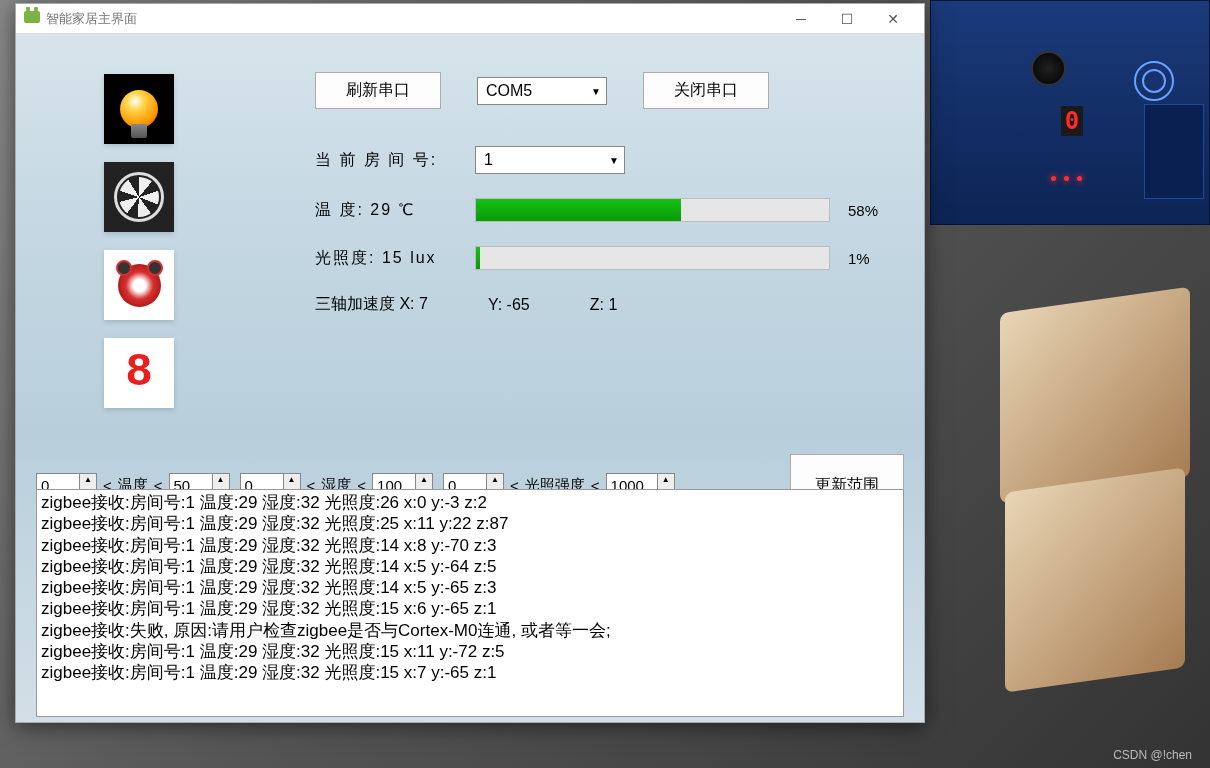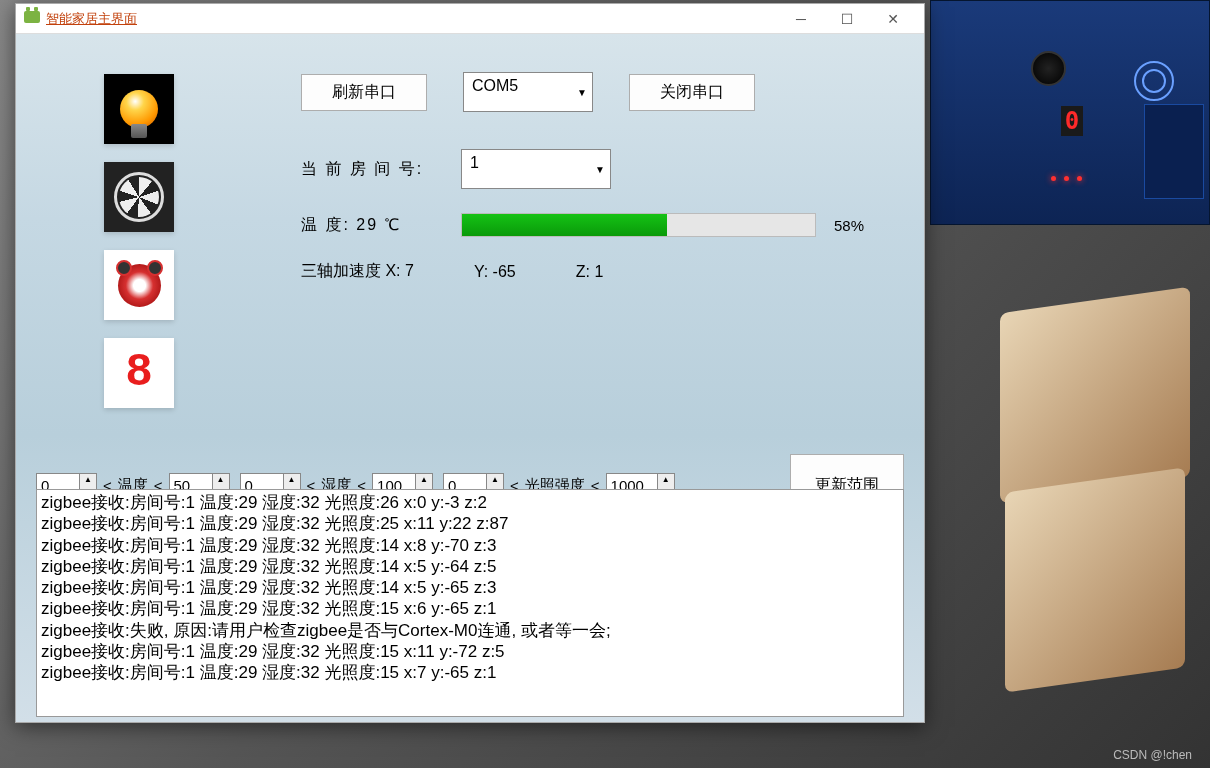--- a/index.html
+++ b/index.html
@@ -42,21 +42,21 @@
       background: #fff;
       display: flex;
       align-items: center;
       padding: 0 8px;
       border-bottom: 1px solid #ddd;
     }
     .titlebar .app-icon { width: 16px; height: 16px; margin-right: 6px; }
     .app-icon-body { width:16px; height:12px; background:#7cb342; border-radius:2px; position:relative; }
     .app-icon-body::before, .app-icon-body::after { content:''; position:absolute; width:4px; height:4px; background:#7cb342; top:-4px; border-radius:1px; }
     .app-icon-body::before { left:2px; } .app-icon-body::after { right:2px; }
-    .titlebar .title { flex: 1; color: #c2410c; font-size: 13px; text-decoration: underline; }
+    .titlebar .title { flex: 1; color: #737373; font-size: 13px; }
     .win-controls { display: flex; }
     .win-ctrl { width: 46px; height: 30px; display:flex; align-items:center; justify-content:center; color:#555; cursor:pointer; }
     .content { position: relative; width: 100%; height: calc(100% - 30px); }
     .icon-column {
       position: absolute;
       left: 88px;
       top: 40px;
       width: 80px;
     }
     .dev-icon {
@@ -75,33 +75,33 @@
     .fan-bg { background:#222; }
     .fan { width:50px; height:50px; border:3px solid #ddd; border-radius:50%; position:relative; }
     .fan::before { content:''; position:absolute; top:50%; left:50%; width:40px; height:40px; transform:translate(-50%,-50%); background: conic-gradient(#eee 0 40deg, transparent 40deg 72deg, #eee 72deg 112deg, transparent 112deg 144deg, #eee 144deg 184deg, transparent 184deg 216deg, #eee 216deg 256deg, transparent 256deg 288deg, #eee 288deg 328deg, transparent 328deg 360deg); border-radius:50%; }
     .alarm-bg { background:#fff; }
     .alarm { width:55px; height:55px; position:relative; }
     .alarm-body { position:absolute; inset:6px; background:radial-gradient(circle,#fff 20%,#d63030 45%,#8b0000 100%); border-radius:50%; }
     .alarm-body::before, .alarm-body::after { content:''; position:absolute; width:12px; height:12px; background:#333; border:2px solid #d63030; border-radius:50%; top:-4px; }
     .alarm-body::before { left:-2px; } .alarm-body::after { right:-2px; }
     .digit-bg { background:#fff; }
     .digit { font-family:'Courier New',monospace; font-size:46px; font-weight:bold; color:#e91e1e; }
-    .form-area { position: absolute; left: 285px; top: 38px; right: 20px; }
+    .form-area { position: absolute; left: 299px; top: 38px; right: 20px; }
     .row { display: flex; align-items: center; margin-bottom: 24px; font-size: 16px; }
     .btn {
       background: #fdfdfd;
       border: 1px solid #adadad;
       padding: 7px 30px;
       font-size: 16px;
       cursor: pointer;
       font-family: inherit;
     }
     .select-wrap { position:relative; display:inline-block; }
     .select {
-      background:#fff; border:1px solid #888; padding:4px 24px 16px 8px;
+      background:#fff; border:1px solid #888; padding:4px 24px 4px 8px;
       font-size:16px; width:130px; cursor:pointer; font-family:inherit;
     }
     .select-arrow { position:absolute; right:6px; top:50%; transform:translateY(-50%); pointer-events:none; font-size:10px; }
     .label { width:160px; letter-spacing: 2px; }
     .progress-container { display:flex; align-items:center; gap:8px; }
     .progress-bar { width:355px; height:24px; background:#e6e6e6; border:1px solid #bbb; position:relative; }
     .progress-fill { height:100%; background: linear-gradient(#15c215,#0a9a0a); }
     .pct { font-size:15px; margin-left:10px;text-align:center; }
     .accel-row { font-size:16px; margin-top:20px; }
     .accel-row span { display:inline-block; margin-right:60px; }
@@ -206,20 +206,29 @@
         <span class="label">温  度: 29 ℃</span>
         <div class="progress-container">
           <div class="progress-bar">
               <div class="progress-fill" style="width:58%"></div>
             </div>
           <span class="pct">58%</span>
         </div>
       </div>
 
 
+      <div class="row">
+        <span class="label">光照度: 15 lux</span>
+        <div class="progress-container">
+          <div class="progress-bar">
+              <div class="progress-fill" style="width:1%"></div>
+            </div>
+          <span class="pct">1%</span>
+        </div>
+      </div>
 
       <div class="row accel-row">
         <span>三轴加速度 X: 7</span>
         <span>Y: -65</span>
         <span>Z: 1</span>
       </div>
     </div>
 
     <div class="range-bar">
       <div class="spinner">

